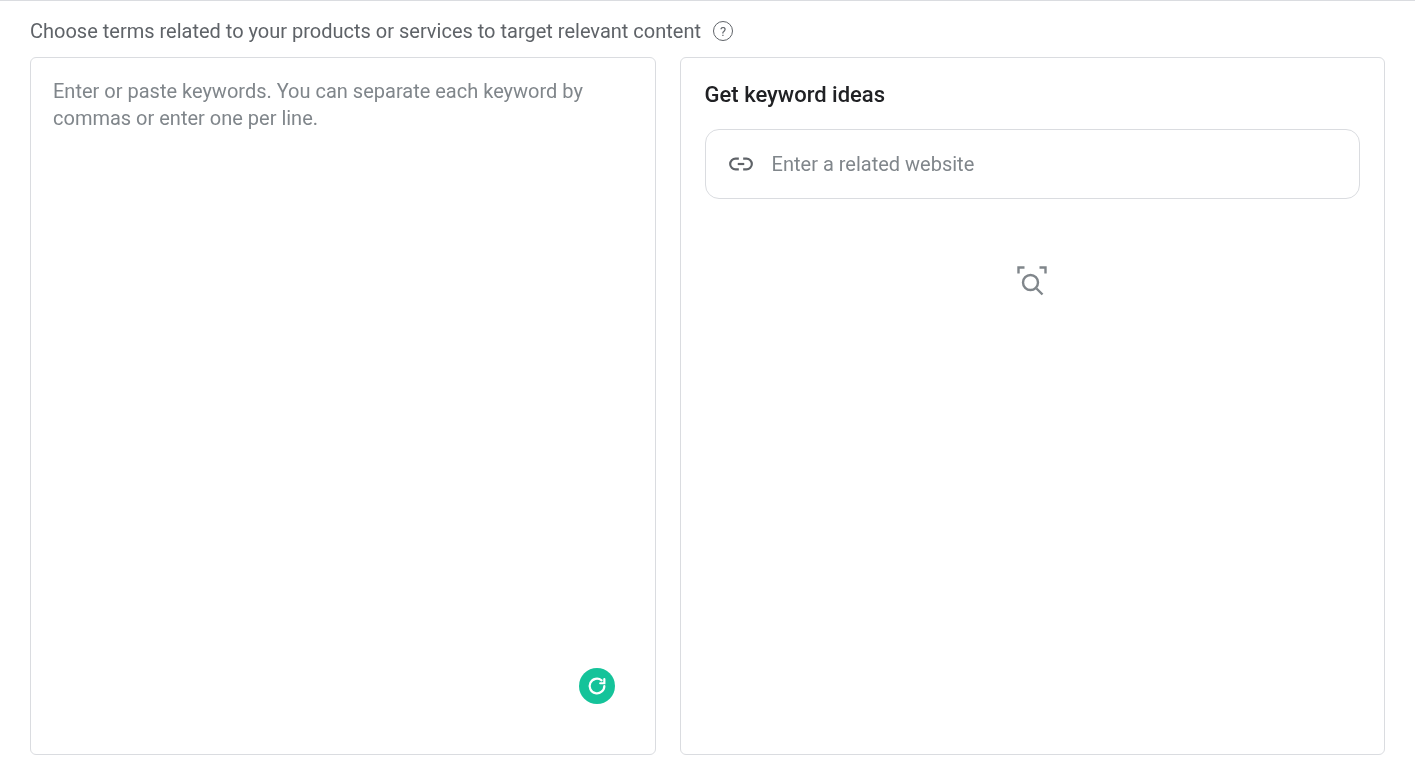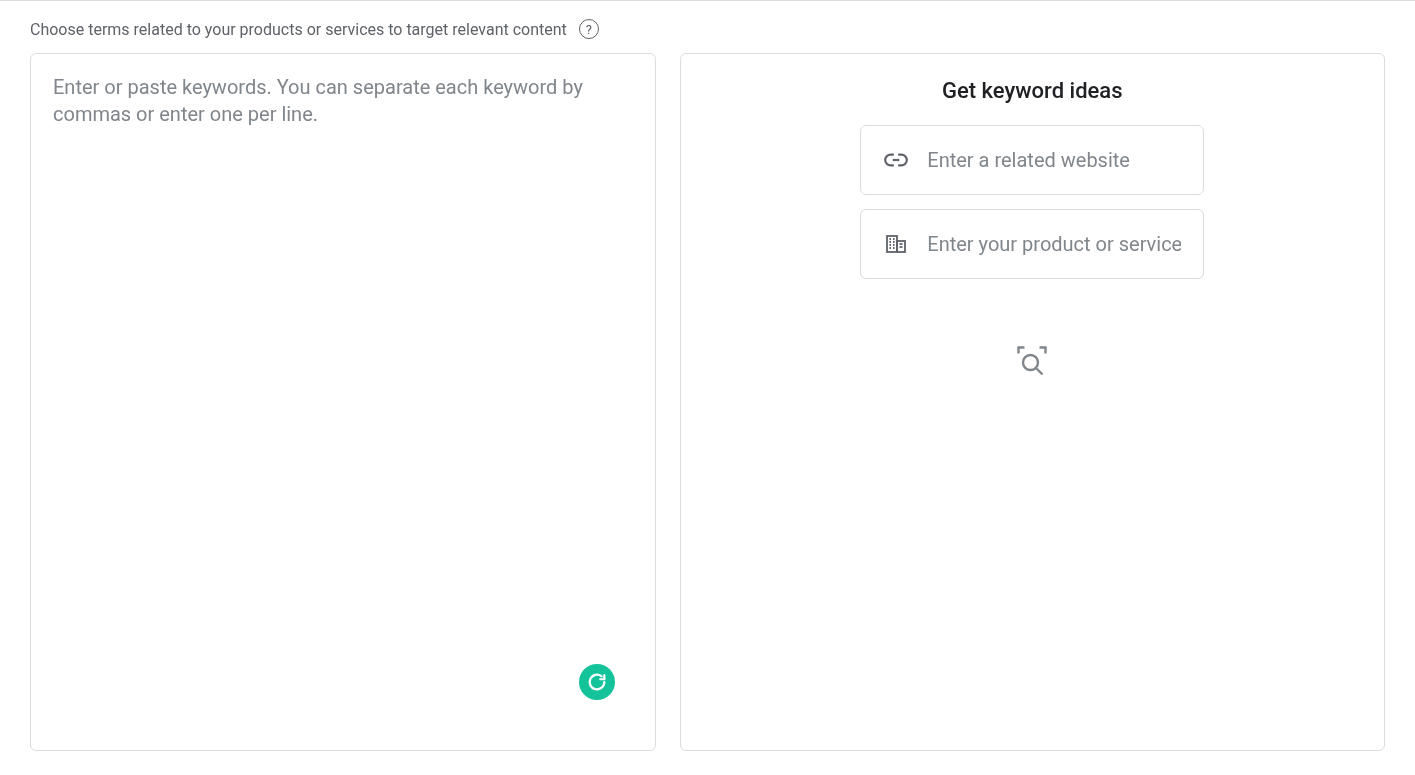--- a/index.html
+++ b/index.html
@@ -16,21 +16,21 @@
       overflow: hidden;
       border-top: 1px solid #dadce0;
     }
     .header-row {
       display: flex;
       align-items: center;
       padding: 18px 30px 14px 30px;
       gap: 12px;
     }
     .header-text {
-      font-size: 16px;
+      font-size: 20px;
       color: #5f6368;
       font-weight: 400;
     }
     .help-circle {
       width: 20px;
       height: 20px;
       border: 1.5px solid #5f6368;
       border-radius: 50%;
       display: flex;
       align-items: center;
@@ -53,21 +53,20 @@
     .left-panel {
       width: 665px;
       position: relative;
       padding: 20px 22px;
     }
     .right-panel {
       width: 750px;
       padding: 24px 24px;
       display: flex;
       flex-direction: column;
-      align-items: center;
     }
     .keywords-textarea {
       width: 100%;
       height: 100%;
       border: none;
       outline: none;
       resize: none;
       font-family: inherit;
       font-size: 20px;
       color: #3c4043;
@@ -93,21 +92,21 @@
       height: 22px;
     }
     .ideas-title {
       font-size: 22px;
       font-weight: 500;
       color: #202124;
       margin-bottom: 22px;
     }
     .idea-input-row {
       border: 1px solid #dadce0;
-      border-radius: 6px;
+      border-radius: 14px;
       height: 70px;
       display: flex;
       align-items: center;
       padding: 0 22px;
       gap: 18px;
       margin-bottom: 14px;
       cursor: text;
     }
     .idea-input-row input {
       border: none;
@@ -177,39 +176,20 @@
       <span class="icon-slot">
         <svg viewBox="0 0 24 24" width="26" height="26" fill="none" stroke="currentColor" stroke-width="2">
           <path d="M9 12h6"></path>
           <path d="M10 7H7a5 5 0 0 0 0 10h3"></path>
           <path d="M14 7h3a5 5 0 0 1 0 10h-3"></path>
         </svg>
       </span>
       <input type="text" placeholder="Enter a related website" style="">
     </div>
 
-    <div class="idea-input-row">
-      <span class="icon-slot">
-        <svg viewBox="0 0 24 24" width="24" height="24" fill="none" stroke="currentColor" stroke-width="1.8">
-          <rect x="3" y="4" width="10" height="16"></rect>
-          <rect x="13" y="9" width="8" height="11"></rect>
-          <line x1="5.5" y1="7" x2="7" y2="7"></line>
-          <line x1="9" y1="7" x2="10.5" y2="7"></line>
-          <line x1="5.5" y1="10" x2="7" y2="10"></line>
-          <line x1="9" y1="10" x2="10.5" y2="10"></line>
-          <line x1="5.5" y1="13" x2="7" y2="13"></line>
-          <line x1="9" y1="13" x2="10.5" y2="13"></line>
-          <line x1="5.5" y1="16" x2="7" y2="16"></line>
-          <line x1="9" y1="16" x2="10.5" y2="16"></line>
-          <line x1="15.5" y1="12" x2="18.5" y2="12"></line>
-          <line x1="15.5" y1="15" x2="18.5" y2="15"></line>
-        </svg>
-      </span>
-      <input type="text" placeholder="Enter your product or service" style="">
-    </div>
 
     <div class="empty-state">
       <span class="empty-icon">
         <svg viewBox="0 0 24 24" width="36" height="36" fill="none" stroke="currentColor" stroke-width="1.6">
           <path d="M3 7V3h4"></path>
           <path d="M21 7V3h-4"></path>
           <circle cx="11" cy="13" r="5"></circle>
           <line x1="15" y1="17" x2="19" y2="21"></line>
         </svg>
       </span>

